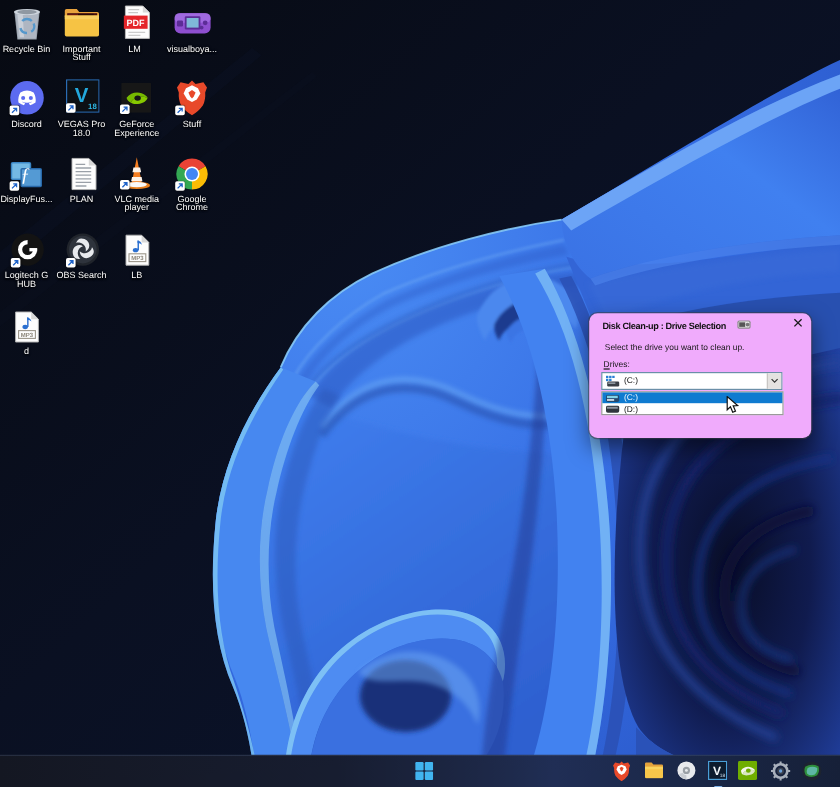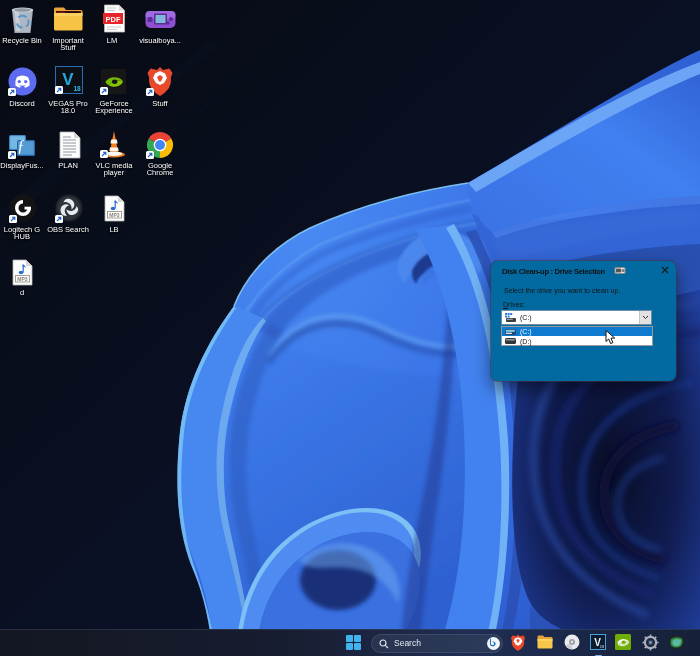--- a/index.html
+++ b/index.html
@@ -5,21 +5,21 @@
 html,body{margin:0;padding:0;}
 body{width:700px;height:656px;overflow:hidden;font-family:"Liberation Sans",sans-serif;background:#070a12;}
 #desktop{position:absolute;left:0;top:0;width:700px;height:656px;overflow:hidden;text-decoration:underline;}
 #wall{position:absolute;left:0;top:0;}
 .icn{position:absolute;}
 .lbl{position:absolute;text-align:center;font-size:7.5px;line-height:7px;color:#fff;letter-spacing:0;text-shadow:0 1px 1.5px rgba(0,0,0,.95),0 0 2px rgba(0,0,0,.85);white-space:nowrap;}
 .sc{position:absolute;width:8px;height:8px;background:#fff;border-radius:1.5px;box-shadow:0 0 1px rgba(0,0,0,.6);}
 .sc svg{position:absolute;left:0;top:0;}
 #tb{position:absolute;left:0;top:629px;width:700px;height:27px;background:linear-gradient(90deg,#141722 0%,#171d30 40%,#1d2847 58%,#202e55 66%,#1b2849 80%,#162038 100%);border-top:1px solid rgba(90,110,150,.25);}
 .ti{position:absolute;top:4px;}
-#dlg{position:absolute;left:491px;top:261px;width:185px;height:120px;background:#0369a1;border-radius:7px;box-shadow:0 0 0 1px rgba(60,60,70,.55),0 8px 18px rgba(0,0,0,.5);font-family:"Liberation Sans",sans-serif;}
+#dlg{position:absolute;left:491px;top:261px;width:185px;height:104px;background:#f0abfc;border-radius:7px;box-shadow:0 0 0 1px rgba(60,60,70,.55),0 8px 18px rgba(0,0,0,.5);font-family:"Liberation Sans",sans-serif;}
 #dlg .ttl{position:absolute;left:11px;top:6px;font-size:7.6px;font-weight:600;color:#111;letter-spacing:-0.3px;}
 #dlg .bdy{position:absolute;left:13px;top:26px;font-size:7px;color:#161616;}
 #dlg .drv{position:absolute;left:12px;top:40px;font-size:7px;color:#161616;}
 #dlg .drv u{text-decoration:underline;}
 #combo{position:absolute;left:10px;top:49px;width:151px;height:15px;background:#fff;border:1px solid #6b8fa8;box-sizing:border-box;}
 #combtn{position:absolute;right:0;top:0;width:11px;height:13px;background:#e4e2e0;border-left:1px solid #c8c6c4;}
 #list{position:absolute;left:10px;top:65px;width:152px;height:20px;background:#fff;border:1px solid #9a9a9a;box-sizing:border-box;}
 .row{position:absolute;left:0;width:150px;height:9px;font-size:7px;color:#111;}
 .rowsel{background:#0f7bd0;color:#f2f8ff;}
 .rtxt{position:absolute;left:18px;top:1px;}
@@ -386,32 +386,20 @@
 <path d="M1,0.5 L1,11.5 L3.7,9 L5.6,13.6 L7.9,12.6 L6,8.2 L9.7,8 Z" fill="#fff" stroke="#111" stroke-width="1"></path>
 </svg>
 
 <div id="tb">
 <svg class="ti" style="left:346px;top:5px" width="15" height="15" viewBox="0 0 15 15">
 <rect x="0" y="0" width="7" height="7" rx="1" fill="#41b4ef"></rect>
         <rect x="8" y="0" width="7" height="7" rx="1" fill="#41b4ef"></rect>
         <rect x="0" y="8" width="7" height="7" rx="1" fill="#41b4ef"></rect>
         <rect x="8" y="8" width="7" height="7" rx="1" fill="#41b4ef"></rect>
 </svg>
-<div style="position:absolute;left:371px;top:3.5px;width:132px;height:19px;border-radius:9.5px;background:linear-gradient(90deg,#28334e,#2c3a5c);border:1px solid #3d4a66;box-sizing:border-box;">
-<svg style="position:absolute;left:7px;top:4px" width="10" height="10" viewBox="0 0 10 10">
-          <circle cx="4" cy="4" r="3" stroke="#dfe5ee" stroke-width="1.2" fill="none"></circle>
-          <path d="M6.3,6.3 L9,9" stroke="#dfe5ee" stroke-width="1.2"></path>
-        </svg>
-<span style="position:absolute;left:22px;top:3px;font-size:8.5px;color:#e4e9f2">Search</span>
-<div style="position:absolute;right:2.5px;top:2px;width:13px;height:13px;border-radius:50%;background:#f2f5f8;">
-<svg style="position:absolute;left:2.5px;top:1.5px" width="8" height="10" viewBox="0 0 8 10">
-            <path d="M1,0.5 L1,7 Q3,9.5 5.5,7.8 Q7.5,6.3 6,4.2 L3,3 L5,5 Q5.5,6.5 4,7 Q2.5,7.5 2,6 L2,0.8 Z" fill="#1a73c8"></path>
-          </svg>
-</div>
-</div>
 <svg class="ti" style="left:510px;top:4px" width="16" height="17" viewBox="0 0 16 17">
 <path d="M8,0.5 L9.7,2.2 L13.4,1.4 L15.1,4 L14.2,6.3 Q14.5,9.7 13.1,12.5 Q10.8,15.6 8,17 Q5.2,15.6 2.9,12.5 Q1.5,9.7 1.8,6.3 L0.9,4 L2.6,1.4 L6.3,2.2 Z" fill="#e8492a"></path>
 <path d="M8,3.2 L11.2,4.6 L12.3,7.2 L10.4,10.4 L8,11.8 L5.6,10.4 L3.7,7.2 L4.8,4.6 Z" fill="#fff"></path>
 <path d="M8,5 L9.7,6.1 L8.8,8.1 L8,8.9 L7.2,8.1 L6.3,6.1 Z" fill="#e8492a"></path>
 </svg>
 <svg class="ti" style="left:537px;top:5px" width="16" height="14" viewBox="0 0 16 14">
 <path d="M0.5,1.5 Q0.5,0.5 1.5,0.5 L6,0.5 L7.5,2 L14.5,2 Q15.5,2 15.5,3 L15.5,4.5 L0.5,4.5 Z" fill="#e3a23c"></path>
 <path d="M0.5,4 L15.5,4 L15.5,12.5 Q15.5,13.5 14.5,13.5 L1.5,13.5 Q0.5,13.5 0.5,12.5 Z" fill="#f7c64a"></path>
 <path d="M0.5,4 L15.5,4 L15.5,6 L0.5,6 Z" fill="#fad45e"></path>
 </svg>

